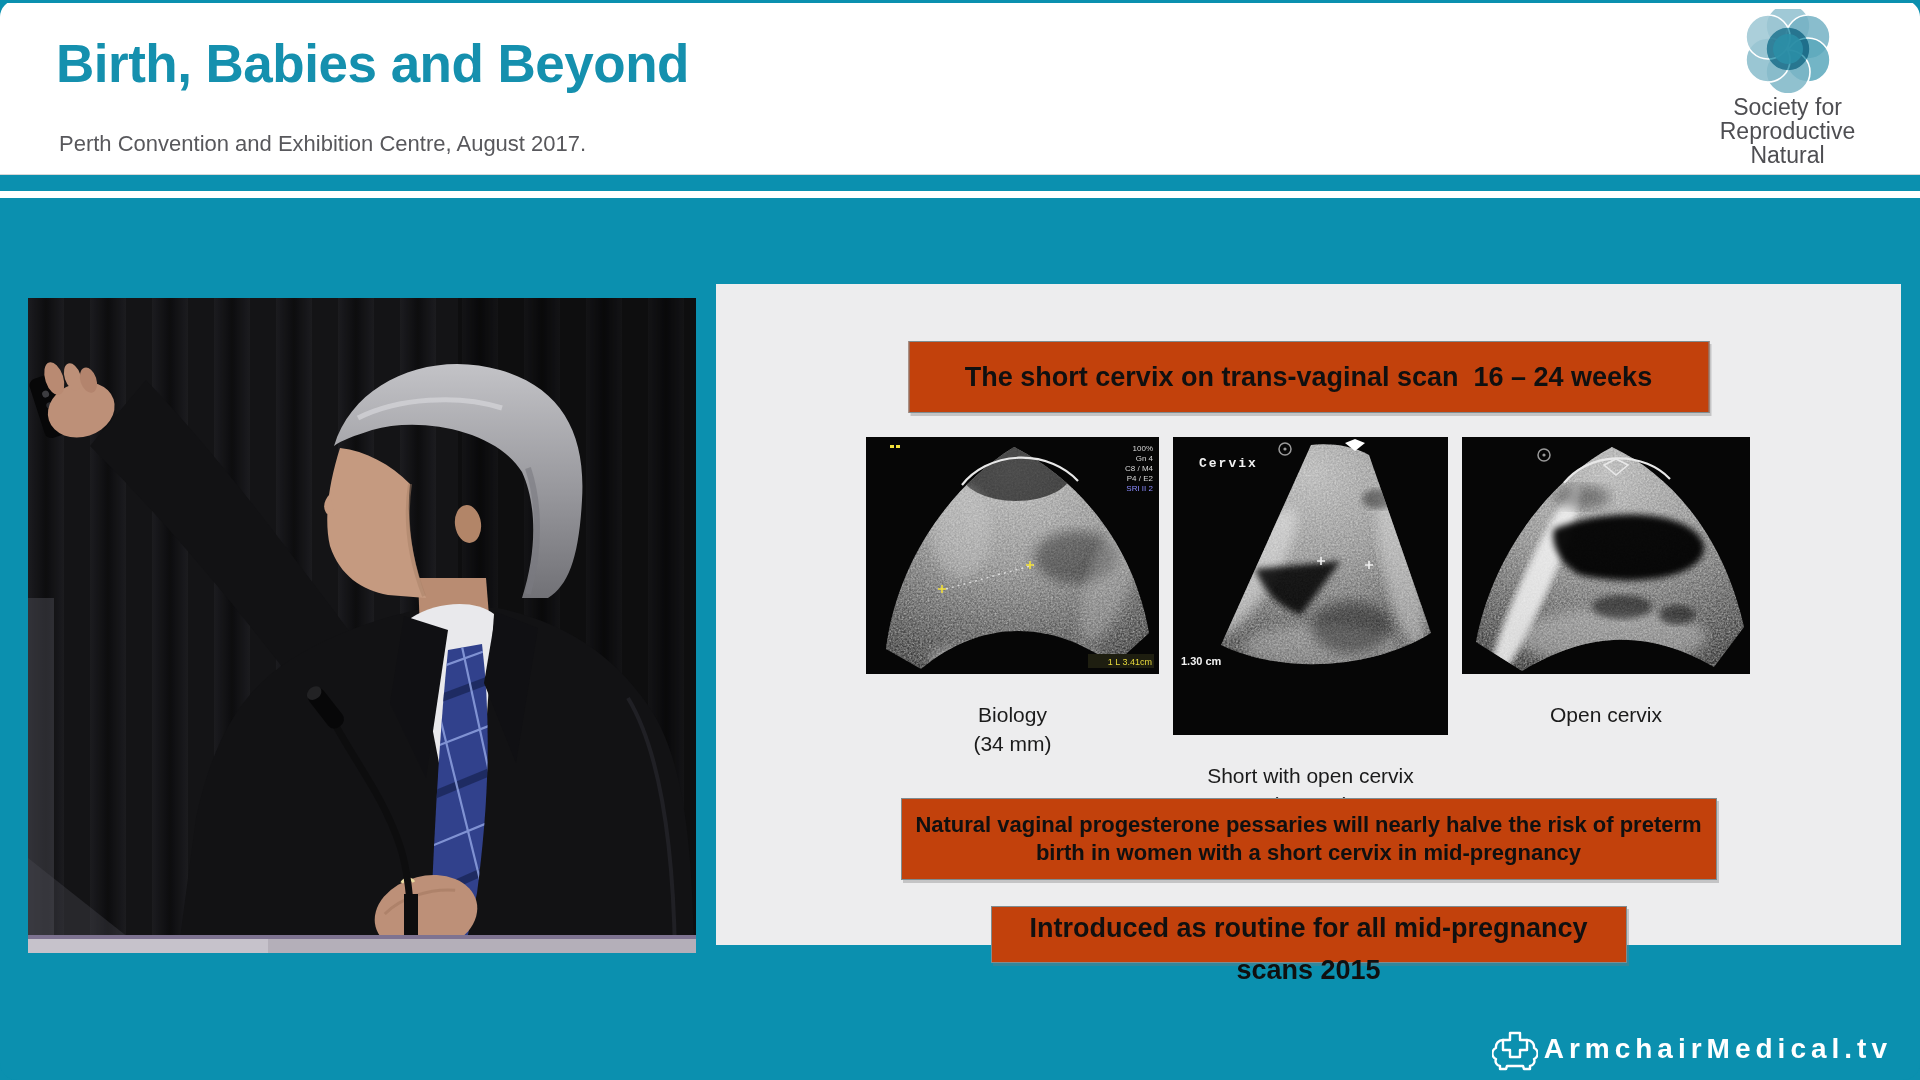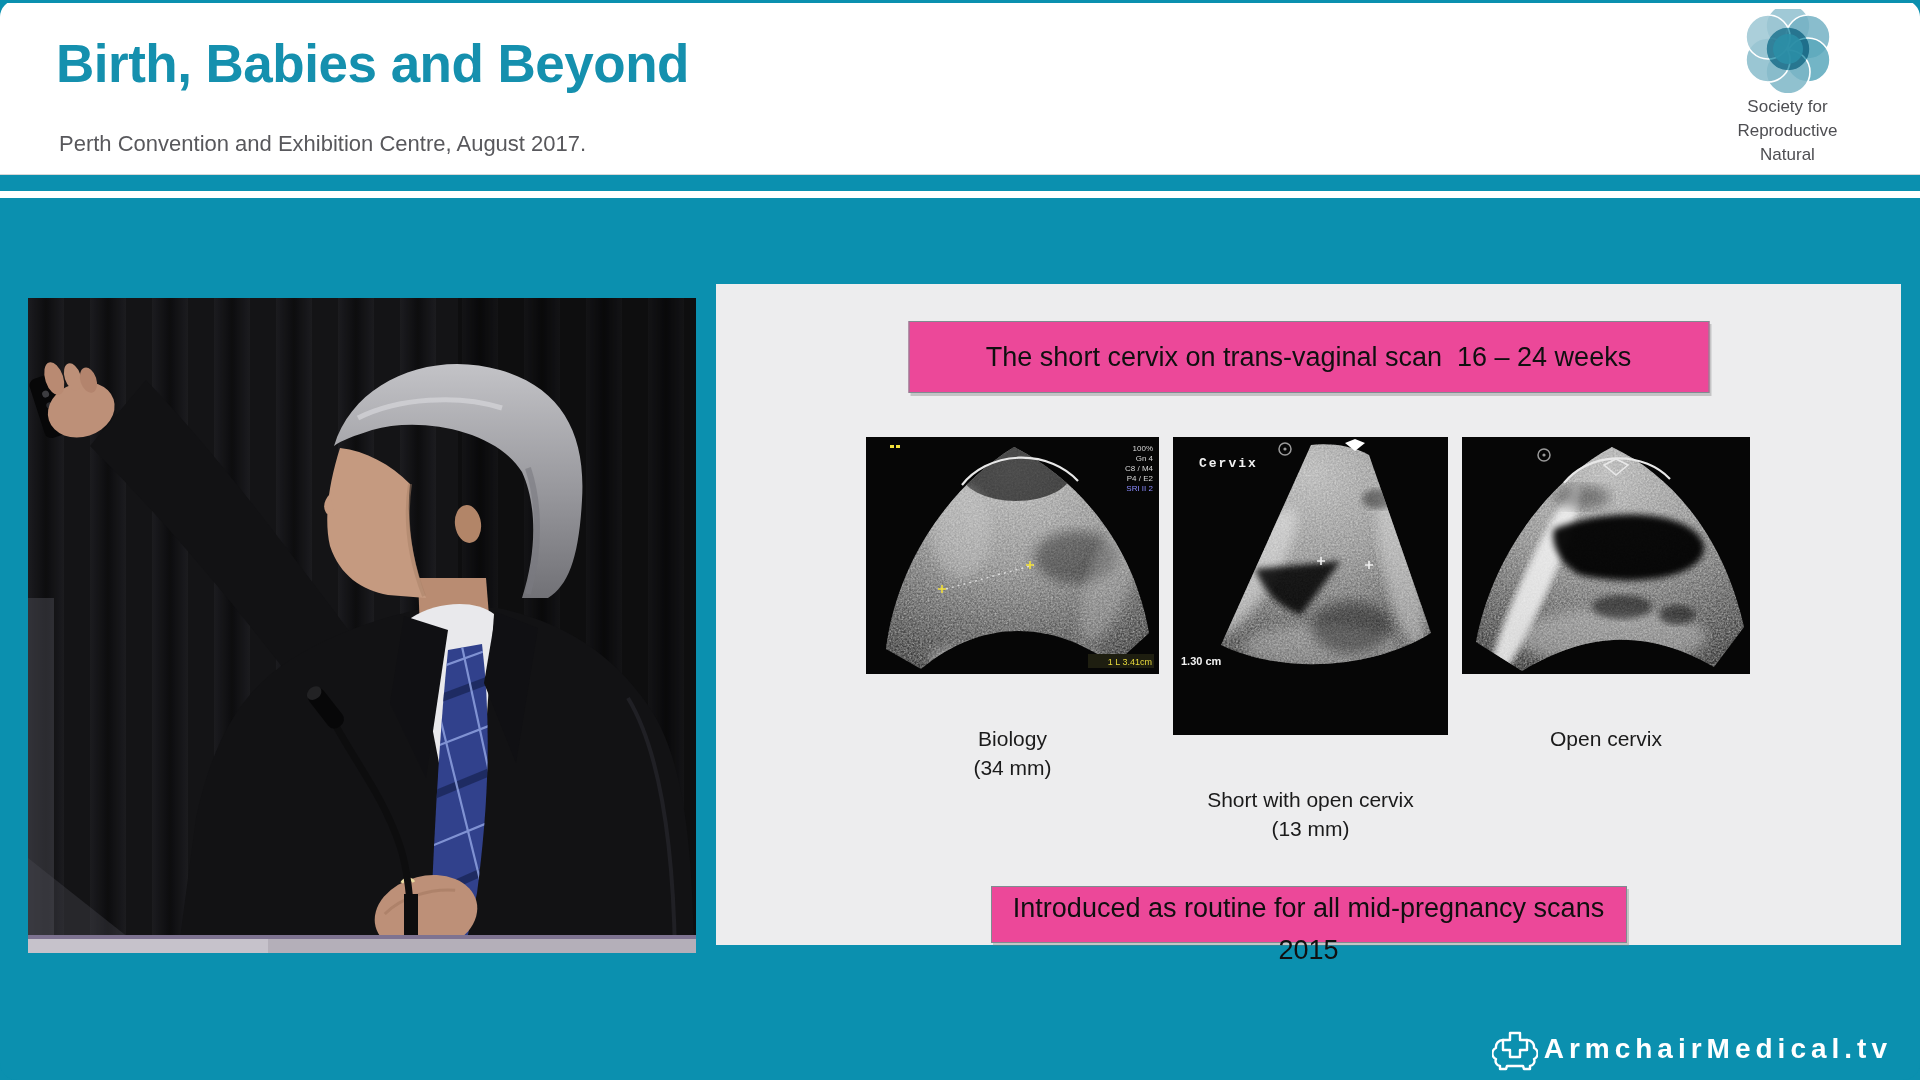--- a/index.html
+++ b/index.html
@@ -13,36 +13,36 @@
   .teal-band   { height:17px; background:#0b90af; border-top:1px solid #d7d7d7; }
   .gap-strip   { height:7px;  background:#ffffff; }
   .body-area   { position:relative; height:882px; background:#0b90af; }
 
   .page-title { position:absolute; left:56px; top:30px; font-size:53px; font-weight:bold;
                 letter-spacing:-0.5px; color:#1590ae; }
   .page-sub   { position:absolute; left:59px; top:128px; font-size:22px; color:#58585c; }
 
   .soc-logo   { position:absolute; left:1700px; top:6px; width:175px; text-align:center; }
   .soc-logo svg { display:block; margin:0 auto; }
-  .soc-text   { margin-top:2px; font-size:17px; line-height:24px; color:#4e4e52; }
+  .soc-text   { margin-top:2px; font-size:23px; line-height:24px; color:#4e4e52; }
 
   
   .video { position:absolute; left:28px; top:100px; width:668px; height:655px; background:#131315; }
   .video svg { display:block; }
 
   
   .slide { position:absolute; left:716px; top:86px; width:1185px; height:661px; background:#ededee; }
 
-  .tealbox { background:#ec4899; border:1px solid #7f8c90; box-shadow:2px 3px 0 rgba(120,120,120,.35);
-             color:#101010; font-weight:normal; text-align:center; }
+  .tealbox { background:#c2410c; border:1px solid #7f8c90; box-shadow:2px 3px 0 rgba(120,120,120,.35);
+             color:#101010; font-weight:bold; text-align:center;margin-top:20px; }
   .slide-title { position:absolute; top:37px; left:50%; transform:translateX(-50%);
                  width:801px; height:72px; font-size:27px; line-height:70px; white-space:pre-wrap; }
 
   .scan-row { position:absolute; left:150px; top:153px; display:flex; gap:14px; }
-  .scan { display:flex; flex-direction:column;gap:24px; }
+  .scan { display:flex; flex-direction:column; }
   .us { background:#060606; }
   .cap { margin-top:26px; text-align:center; font-size:21px; line-height:29px; color:#1b1b1b; }
 
   .note1 { position:absolute; top:494px; left:50%; transform:translateX(-50%);
            width:816px; height:82px; font-size:22px; line-height:28px; padding:12px 10px; }
   .note2 { position:absolute; top:602px; left:50%; transform:translateX(-50%);
            width:636px; height:57px; font-size:27px; line-height:42px; }
 
   
   .brandbar { position:absolute; right:28px; bottom:8px; display:flex; align-items:center; gap:6px; }
@@ -319,20 +319,21 @@
               <circle cx="82" cy="18" r="1.6" fill="#9a9a9a"></circle>
             </svg>
           </div>
           <div class="cap">
             <div>Open cervix</div>
             <div></div>
           </div>
         </div>
       </div>
 
+      <div class="tealbox note1">Natural vaginal progesterone pessaries will nearly halve the risk of preterm birth in women with a short cervix in mid-pregnancy</div>
       <div class="tealbox note2">Introduced as routine for all mid-pregnancy scans 2015</div>
     </div>
 
     <div class="brandbar">
       <svg width="46" height="46" viewBox="0 0 46 46">
         <g fill="none" stroke="#ffffff" stroke-width="2.4" stroke-linejoin="round" stroke-linecap="round">
           <path d="M18,7 h10 v7 h7 v10 h-7 v7 h-10 v-7 h-7 v-10 h7 Z"></path>
           <path d="M11,14 a7,7 0 0 0 -7,8 a6,6 0 0 0 0,11 a5,5 0 0 0 4,7 l0,3 h6 l1,-3 h16 l1,3 h6 l0,-3 a5,5 0 0 0 4,-7 a6,6 0 0 0 0,-11 a7,7 0 0 0 -7,-8"></path>
         </g>
       </svg>

